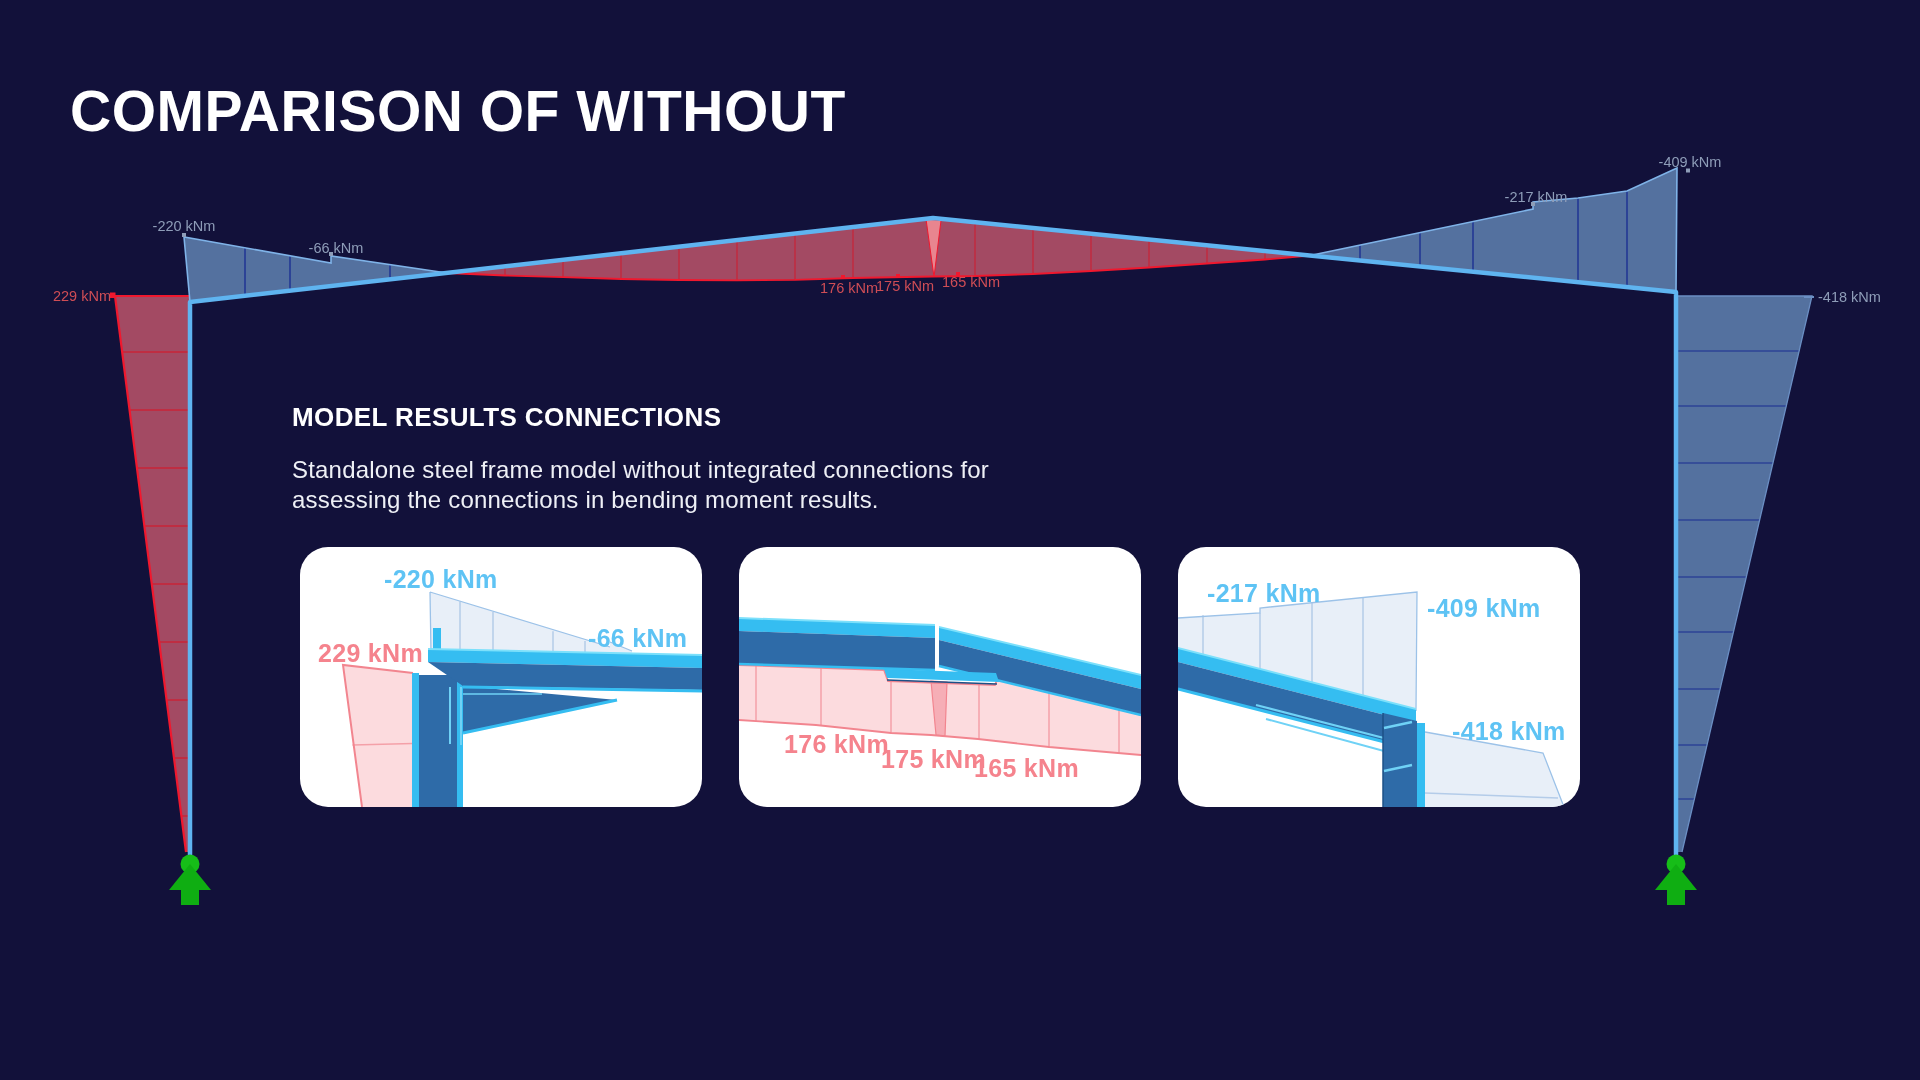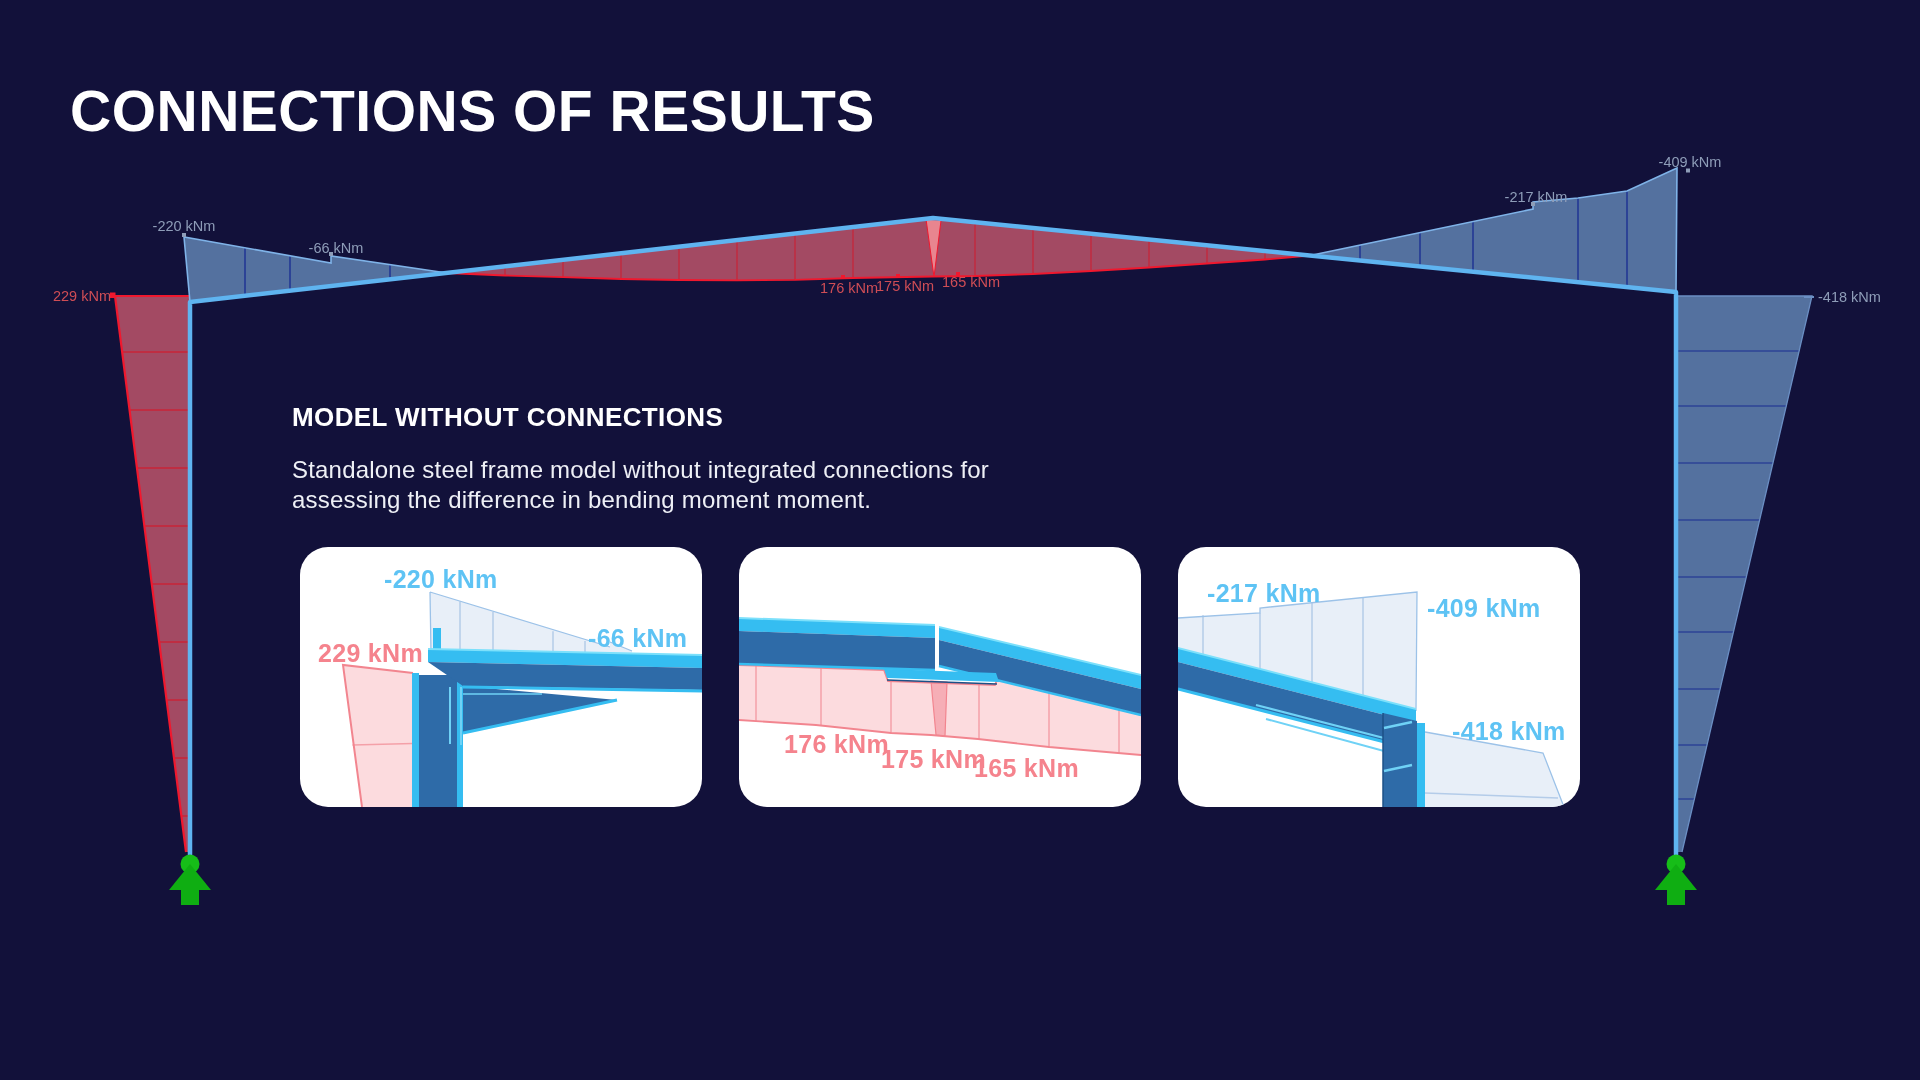--- a/index.html
+++ b/index.html
@@ -62,21 +62,21 @@
   .pinkspike{fill:var(--pink-spike,#f6aeb6);}
   .ltfill{fill:var(--lightblue-fill,#e8eff8);}
   .ltline{stroke:var(--lightblue-line,#9cc2e8);fill:none;}
   .ltdiv{stroke:var(--lightblue-div,#b4cce9);fill:none;}
 </style>
 </head>
 <body>
 
 <div class="stage">
 
-  <h1 class="page-title">CONNECTIONS OF RESULTS</h1>
+  <h1 class="page-title">COMPARISON OF WITHOUT</h1>
 
   <svg class="main-svg" viewBox="0 0 1920 1080">
 
     <g>
       <polygon class="sagfill" points="190,296 115,296 186,852 190,852"></polygon>
       <path class="sagdiv" stroke-width="1.5" d="M190,352 L122.2,352 M190,410 L129.6,410 M190,468 L137,468 M190,526 L144.4,526 M190,584 L151.8,584 M190,642 L159.2,642 M190,700 L166.6,700 M190,758 L174,758 M190,816 L181.4,816"></path>
       <path class="sagline" stroke-width="2.2" d="M190,296 L115,296 L186,852"></path>
     </g>
 
     <g>
@@ -132,22 +132,22 @@
     <text class="lab lab-b" x="336" y="253" text-anchor="middle">-66 kNm</text>
     <text class="lab lab-r" x="820" y="293">176 kNm</text>
     <text class="lab lab-r" x="876" y="291">175 kNm</text>
     <text class="lab lab-r" x="942" y="287">165 kNm</text>
     <text class="lab lab-b" x="1536" y="202" text-anchor="middle">-217 kNm</text>
     <text class="lab lab-b" x="1690" y="167" text-anchor="middle">-409 kNm</text>
     <text class="lab lab-b" x="1818" y="302">-418 kNm</text>
   </svg>
 
   <div class="info">
-    <h2>MODEL WITHOUT CONNECTIONS</h2>
-    <p><span>Standalone steel frame model without integrated connections for</span><br><span>assessing the difference in bending moment moment.</span></p>
+    <h2>MODEL RESULTS CONNECTIONS</h2>
+    <p><span>Standalone steel frame model without integrated connections for</span><br><span>assessing the connections in bending moment results.</span></p>
   </div>
 
   <div class="cards">
 
     <div class="card">
       <svg viewBox="0 0 402 260">
 
         <polygon class="pinkfill" points="43,118 113,126 113,260 62,260"></polygon>
         <path class="pinkdiv" stroke-width="1.5" d="M52.5,198 L113,196.5"></path>
         <path class="pinkline" stroke-width="2" d="M113,126 L43,118 L62,260"></path>

